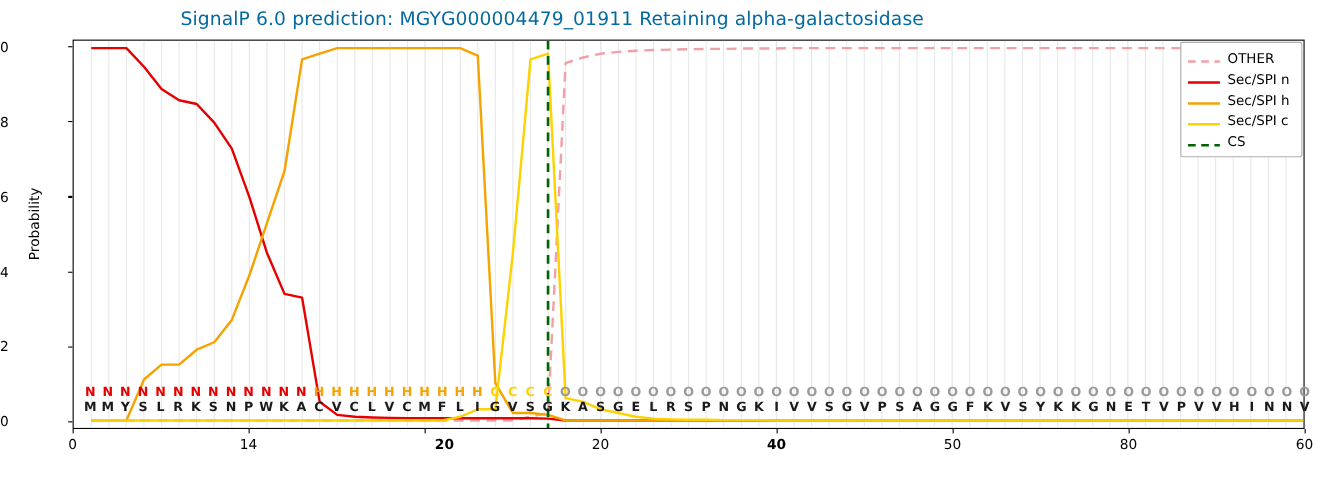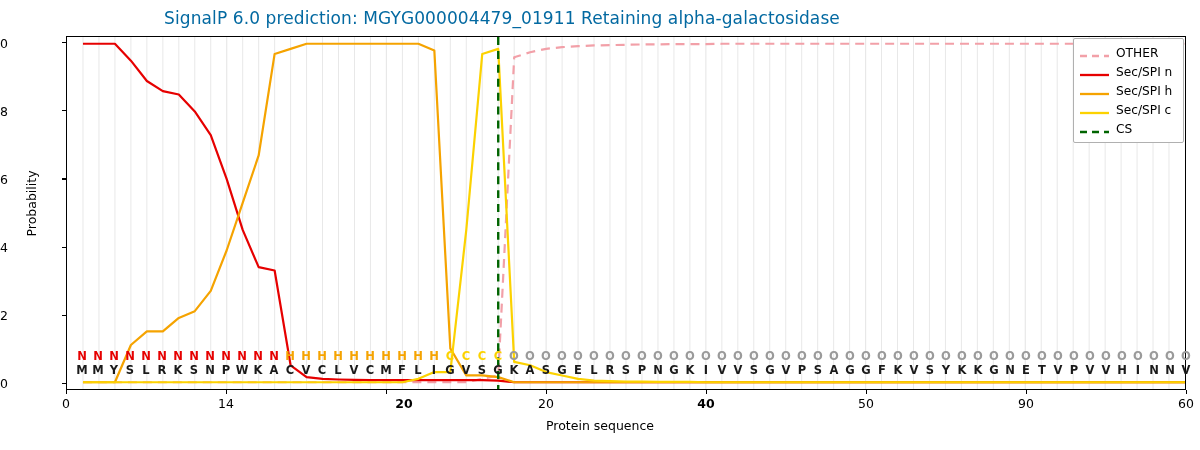--- a/index.html
+++ b/index.html
@@ -154,21 +154,20 @@
   }
 </style>
 </head>
 <body>
 
 <div id="figure">
 
   <div id="chart-title">SignalP 6.0 prediction: MGYG000004479_01911 Retaining alpha-galactosidase</div>
 
   <div id="ylabel">Probability</div>
-  <div id="xlabel">Protein sequence</div>
 
   <div id="ytick-labels">
       <div class="ytick-label" style="top: 383.192px;">0.0</div>
       <div class="ytick-mark" style="top: 382.692px; left: 62px;"></div>
       <div class="ytick-label" style="top: 315.115px;">0.2</div>
       <div class="ytick-mark" style="top: 314.615px; left: 62px;"></div>
       <div class="ytick-label" style="top: 247.038px;">0.4</div>
       <div class="ytick-mark" style="top: 246.538px; left: 62px;"></div>
       <div class="ytick-label" style="top: 178.962px;">0.6</div>
       <div class="ytick-mark" style="top: 178.462px; left: 62px;"></div>
@@ -183,21 +182,21 @@
       <div class="xtick-label" style="left: 226px;">14</div>
       <div class="xtick-mark" style="left: 225.5px;"></div>
       <div class="xtick-label" style="left: 404px; font-weight: bold;">20</div>
       <div class="xtick-mark" style="left: 385.5px;"></div>
       <div class="xtick-label" style="left: 546px;">20</div>
       <div class="xtick-mark" style="left: 545.5px;"></div>
       <div class="xtick-label" style="left: 706px; font-weight: bold;">40</div>
       <div class="xtick-mark" style="left: 705.5px;"></div>
       <div class="xtick-label" style="left: 866px;">50</div>
       <div class="xtick-mark" style="left: 865.5px;"></div>
-      <div class="xtick-label" style="left: 1026px;">90</div>
+      <div class="xtick-label" style="left: 1026px;">80</div>
       <div class="xtick-mark" style="left: 1025.5px;"></div>
       <div class="xtick-label" style="left: 1186px;">60</div>
       <div class="xtick-mark" style="left: 1185.5px;"></div>
     </div>
 
   <div id="plot-area">
     <svg id="plot-svg" viewBox="0 0 1120 354" preserveAspectRatio="none">
         <line x1="16" y1="0" x2="16" y2="354" stroke="#e8e8e8" stroke-width="1"></line>
         <line x1="32" y1="0" x2="32" y2="354" stroke="#e8e8e8" stroke-width="1"></line>
         <line x1="48" y1="0" x2="48" y2="354" stroke="#e8e8e8" stroke-width="1"></line>

